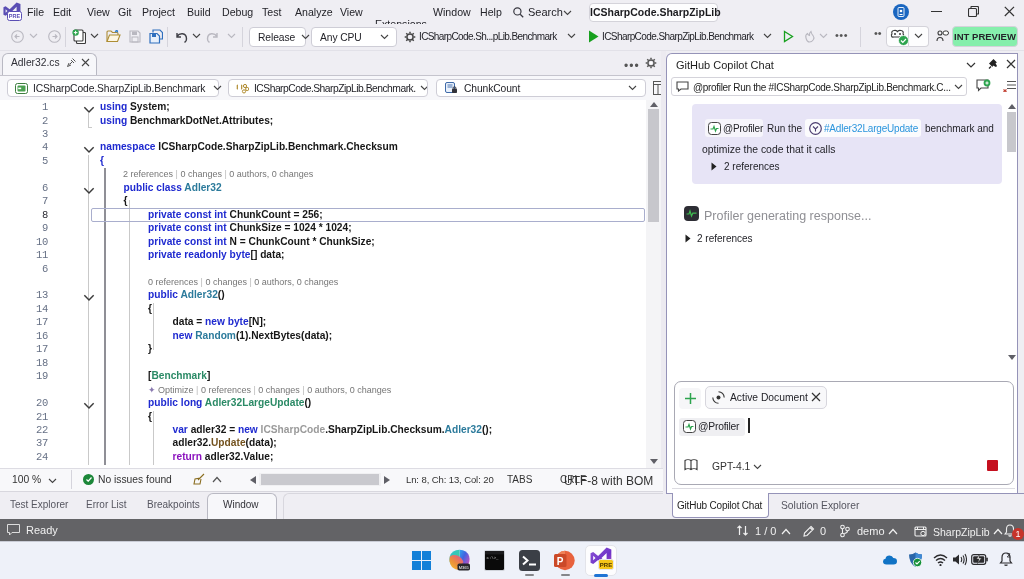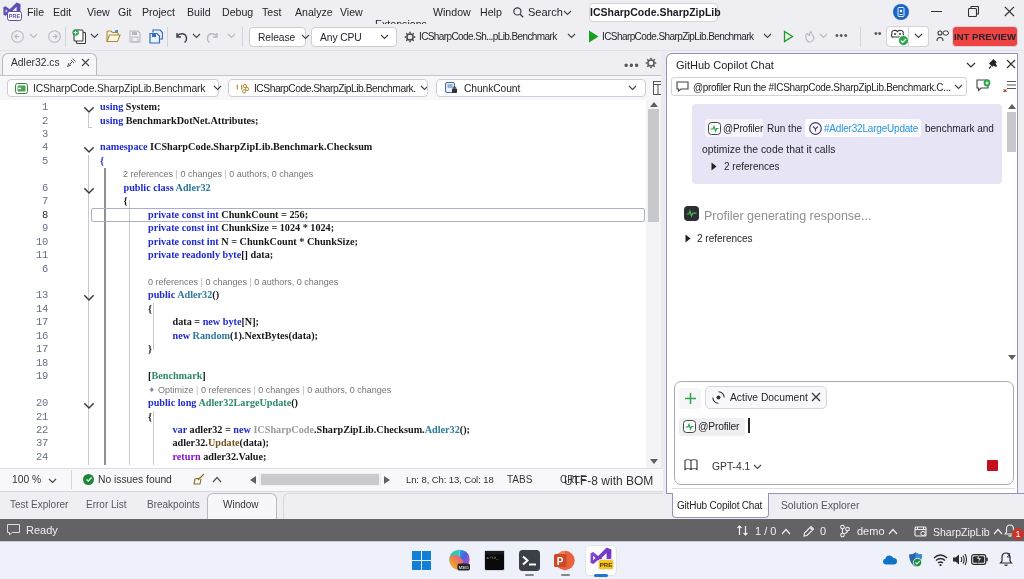--- a/index.html
+++ b/index.html
@@ -1,19 +1,19 @@
 <!DOCTYPE html>
 <html><head><meta charset="utf-8">
 <style>
 *{margin:0;padding:0;box-sizing:border-box}
 html,body{width:1024px;height:579px;overflow:hidden}
 body{position:relative;font-family:"Liberation Sans",sans-serif;background:#efeef3;color:#1e1e1e;font-size:12px}
 .abs{position:absolute}
 
-.code{position:absolute;white-space:pre;font-family:Liberation Serif, serif;font-weight:700;font-size:10.2px;color:#161616;letter-spacing:0px}
+.code{position:absolute;white-space:pre;font-family:Liberation Sans, sans-serif;font-weight:700;font-size:10.2px;color:#161616;letter-spacing:0px}
 .k{color:#1f2ad0}.t{color:#2b7a9b}.m{color:#74531f}.p{color:#8b12be}.g{color:#9a9a9a}.at{color:#2b8a66}
 .ln{position:absolute;width:48px;text-align:right;font-family:"Liberation Mono",monospace;font-weight:400;font-size:10.5px;color:#667085;letter-spacing:-0.3px}
 .cl{position:absolute;font-size:9px;color:#767676;white-space:pre}
 .fold{position:absolute;left:83px;width:12px;height:12px;color:#3b3b3b}
 .combo{position:absolute;background:#fff;border:1px solid #cecdd6;border-radius:4px;display:flex;align-items:center;font-size:10.3px;letter-spacing:-0.1px;color:#24242a;white-space:nowrap}
 .chev{width:9px;height:6px;display:inline-block;flex:none}
 .sep{position:absolute;width:1px;background:#d5d4dc}
 .ttab{position:absolute;font-size:10px;color:#565660}
 svg{display:block}
 </style></head>
@@ -180,21 +180,21 @@
 <svg class="abs" style="left:914px;top:9px" width="9" height="6" viewBox="0 0 9 6">
       <path d="M1 1 L4.5 4.5 L8 1" fill="none" stroke="#444" stroke-width="1.1"></path>
     </svg>
 
 <svg class="abs" style="left:935px;top:5px" width="14" height="14" viewBox="0 0 14 14">
       <circle cx="5" cy="4" r="2" fill="none" stroke="#3b3b3b" stroke-width="1.1"></circle>
       <path d="M2 12 Q2 8.5 5 8.5 Q8 8.5 8 12" fill="none" stroke="#3b3b3b" stroke-width="1.1"></path>
       <rect x="8" y="2" width="5.5" height="4" rx="2" fill="#fff" stroke="#3b3b3b" stroke-width="1"></rect>
     </svg>
 
-<div class="abs" style="left:952px;top:2px;width:66px;height:21px;background:#ef4444;border:1px solid #d4d3da;border-radius:4px;text-align:center;font-size:9.5px;font-weight:700;color:#24242a;line-height:19px;white-space:nowrap">INT PREVIEW</div>
+<div class="abs" style="left:952px;top:2px;width:66px;height:21px;background:#86efac;border:1px solid #d4d3da;border-radius:4px;text-align:center;font-size:9.5px;font-weight:700;color:#24242a;line-height:19px;white-space:nowrap">INT PREVIEW</div>
 </div>
 
 <div class="abs" style="left:0;top:51px;width:663px;height:24px;background:#efeef3"></div>
 <div class="abs" style="left:2px;top:53px;width:95px;height:22px;background:#f7f7fa;border:1px solid #b9b9c3;border-bottom:none;border-radius:6px 6px 0 0"></div>
 <div class="abs" style="left:11px;top:57px;font-size:10.3px;color:#303038">Adler32.cs</div>
 <svg class="abs" style="left:66px;top:57px" width="11" height="12" viewBox="0 0 11 12">
     <path d="M6.5 1.5 L9.5 4.5 M5 3 L8 6 M6.5 4.5 L3.5 7.5 M3 6 L1.5 9.5 L5 8" fill="none" stroke="#555" stroke-width="1"></path>
   </svg>
 <svg class="abs" style="left:81px;top:58px" width="9" height="9" viewBox="0 0 9 9">
     <path d="M1 1 L8 8 M8 1 L1 8" stroke="#444" stroke-width="1.1"></path>
@@ -357,21 +357,21 @@
   </svg>
 
 <svg class="abs" style="left:250px;top:476px" width="6" height="8" viewBox="0 0 6 8">
     <path d="M6 0 L0 4 L6 8 Z" fill="#5f5f66"></path>
   </svg>
 <div class="abs" style="left:259px;top:473px;width:122px;height:13px;background:#f0f0f2"></div>
 <div class="abs" style="left:261px;top:474px;width:118px;height:11px;background:#c9c9ce"></div>
 <svg class="abs" style="left:384px;top:476px" width="6" height="8" viewBox="0 0 6 8">
     <path d="M0 0 L6 4 L0 8 Z" fill="#5f5f66"></path>
   </svg>
-<div class="abs" style="left:406px;top:474px;font-size:9.5px;letter-spacing:-0.1px;color:#333">Ln: 8, Ch: 13, Col: 18</div>
+<div class="abs" style="left:406px;top:474px;font-size:9.5px;letter-spacing:-0.1px;color:#333">Ln: 8, Ch: 13, Col: 20</div>
 <div class="abs" style="left:507px;top:474px;font-size:10px;color:#333">TABS</div>
 <div class="abs" style="left:560px;top:474px;font-size:10px;color:#333">CRLF</div>
 <div class="abs" style="left:564px;top:474px;font-size:12px;color:#333">UTF-8 with BOM</div>
 
 <div class="abs" style="left:0;top:491px;width:663px;height:28px;background:#efeef3;border-top:1px solid #d8d7de"></div>
 <div class="ttab" style="left:10px;top:499px">Test Explorer</div>
 <div class="ttab" style="left:86px;top:499px">Error List</div>
 <div class="ttab" style="left:147px;top:499px">Breakpoints</div>
 <div class="abs" style="left:207px;top:493px;width:70px;height:26px;background:#f7f7fa;border:1px solid #b9b9c3;border-bottom:none;border-radius:6px 6px 0 0"></div>
 <div class="ttab" style="left:223px;top:499px;color:#33333a">Window</div>

